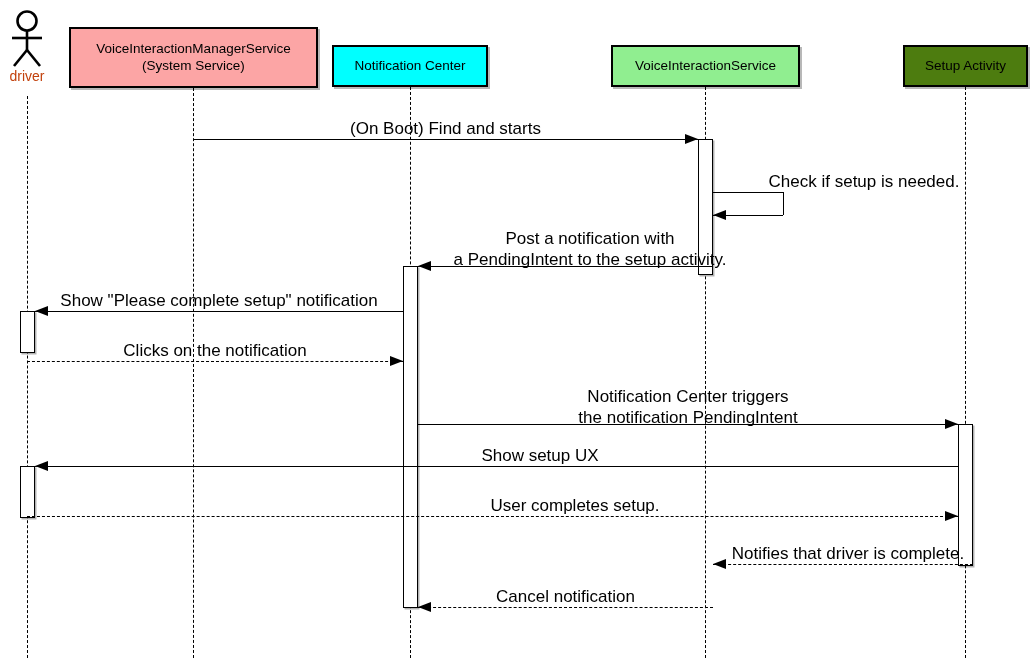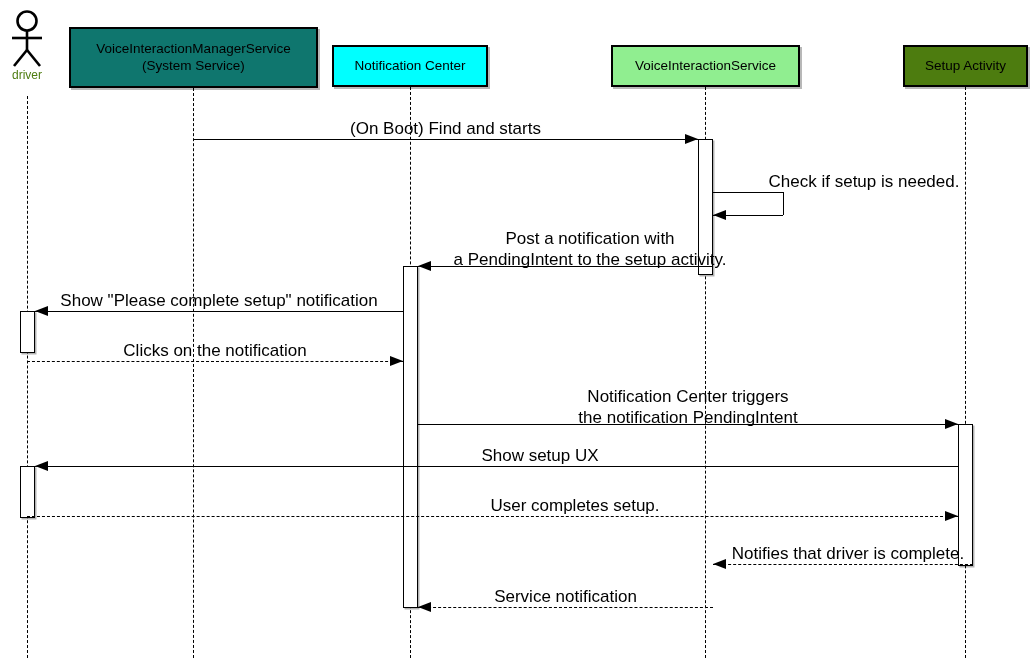--- a/index.html
+++ b/index.html
@@ -37,22 +37,22 @@
   .actor{
     position:absolute;
     width:44px;
     height:84px;
   }
   .actor svg{display:block;}
   .actor-label{
     position:absolute;
     top:58px;left:0;width:44px;
     text-align:center;
-    font-size:12px;
-    color:#4d7c0f;
+    font-size:14px;
+    color:#c2410c;
   }
 
   
   .lifeline{
     position:absolute;
     width:0;
     border-left:1.6px dashed #000000;
   }
 
   
@@ -122,21 +122,21 @@
     <svg width="44" height="60" viewBox="0 0 44 60">
       <circle cx="22" cy="11" r="9.5" fill="none" stroke="#000" stroke-width="2.6"></circle>
       <line x1="22" y1="20.5" x2="22" y2="40" stroke="#000" stroke-width="2.6"></line>
       <line x1="7" y1="28" x2="37" y2="28" stroke="#000" stroke-width="2.6"></line>
       <line x1="22" y1="40" x2="9" y2="56" stroke="#000" stroke-width="2.6"></line>
       <line x1="22" y1="40" x2="35" y2="56" stroke="#000" stroke-width="2.6"></line>
     </svg>
     <div class="actor-label">driver</div>
   </div>
 
-  <div class="pbox" style="left:69px; top:27px; width:249px; height:61px; background:#0f766e;">
+  <div class="pbox" style="left:69px; top:27px; width:249px; height:61px; background:#fca5a5;">
     <span>VoiceInteractionManagerService
 (System Service)</span>
   </div>
 
   <div class="pbox" style="left:611px; top:45px; width:189px; height:42px; background:#90EE90;">
     <span>VoiceInteractionService</span>
   </div>
 
   <div class="pbox" style="left:332px; top:45px; width:156px; height:42px; background:#00FFFF;">
     <span>Notification Center</span>
@@ -210,16 +210,16 @@
 
   <div class="msg" style="left:713px; top:564px; width:260px;">
     <div class="msg-line dashed" style="width:260px;"></div>
     <div class="arrowhead left" style="left:0px;"></div>
     <div class="msg-label" style="left:10px; top:-21px; width:250px;">Notifies that driver is complete.</div>
   </div>
 
   <div class="msg" style="left:418px; top:607px; width:295px;">
     <div class="msg-line dashed" style="width:295px;"></div>
     <div class="arrowhead left" style="left:0px;"></div>
-    <div class="msg-label" style="left:0; top:-21px; width:295px;">Service notification</div>
+    <div class="msg-label" style="left:0; top:-21px; width:295px;">Cancel notification</div>
   </div>
 
 </div>
 
 </body></html>

